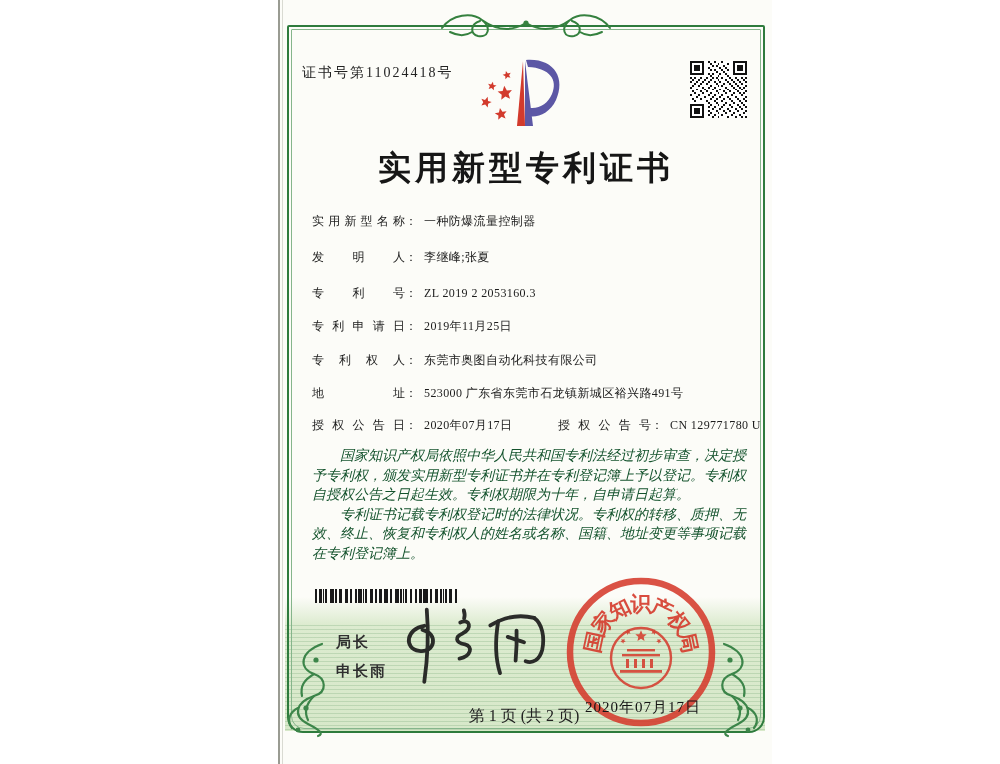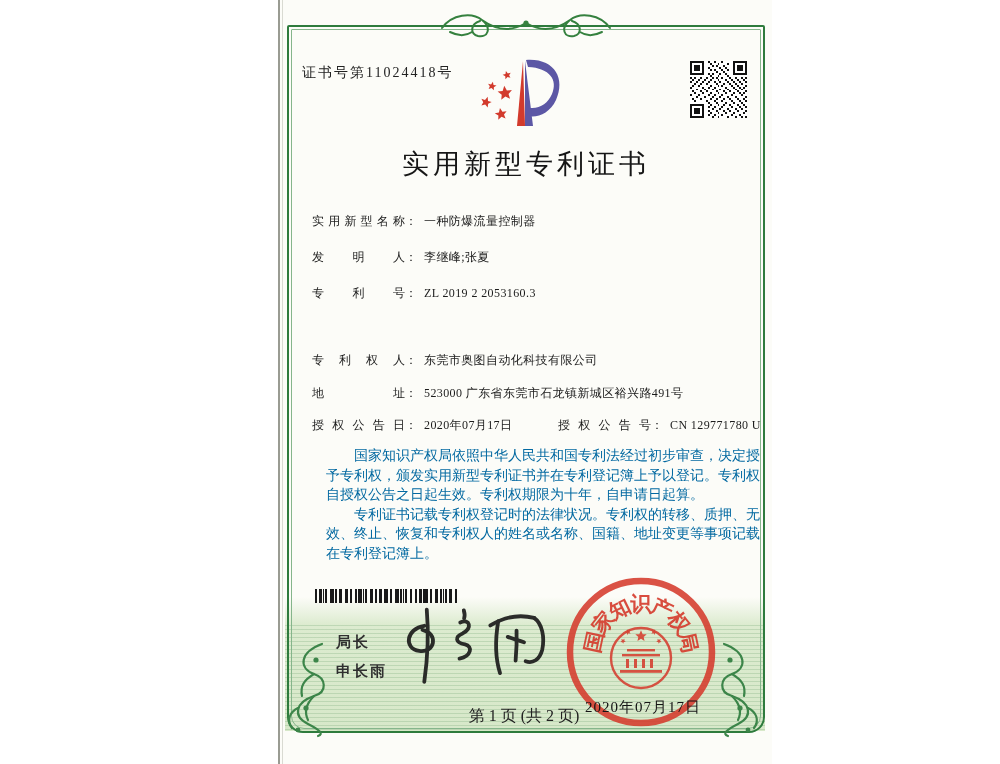--- a/index.html
+++ b/index.html
@@ -17,29 +17,29 @@
   .band-fade{position:absolute;left:5px;right:7px;top:597px;height:28px;z-index:1;
       background:linear-gradient(180deg,rgba(220,235,207,0),#dcebcf);}
   .band-solid{position:absolute;left:5px;right:7px;top:625px;height:106px;z-index:1;
       background:
         repeating-linear-gradient(180deg,rgba(122,170,122,.30) 0 1px,rgba(0,0,0,0) 1px 4px),
         linear-gradient(180deg,#dcebcf,#d7e8c9);}
   .cert-no{position:absolute;left:22px;top:64px;font-size:14px;letter-spacing:2px;color:#222;z-index:3;}
   .logo{position:absolute;left:190px;top:56px;width:96px;height:80px;z-index:3;}
   .qr{position:absolute;left:410px;top:61px;width:57px;height:57px;z-index:3;}
   .title{position:absolute;left:38px;width:416px;top:146px;text-align:center;
-         font-size:27px;font-weight:400;letter-spacing:4px;color:#161616;z-index:3;}
+         font-size:33px;font-weight:700;letter-spacing:4px;color:#161616;z-index:3;}
   .frow{position:absolute;left:32px;right:14px;font-size:12px;color:#1c1c1c;z-index:3;}
   .flabel{display:inline-block;width:93px;text-align:justify;text-align-last:justify;vertical-align:baseline;}
   .fcolon{margin-right:7px;}
   .fvalue{letter-spacing:.4px;}
   .f0{top:213px}.f1{top:249px}.f2{top:285px}.f3{top:318px}.f4{top:352px}.f5{top:385px}.f6{top:417px}
   .grant2{position:absolute;left:246px;top:0;white-space:nowrap;}
-  .legal{position:absolute;left:46px;width:434px;top:446px;font-size:14px;
-         line-height:19.5px;color:#0369a1;text-align:justify;z-index:3;}
+  .legal{position:absolute;left:32px;width:434px;top:446px;font-style:italic;font-size:14px;
+         line-height:19.5px;color:#14532d;text-align:justify;z-index:3;}
   .legal p{margin:0;text-indent:2em;}
   .barcode{position:absolute;left:35px;top:589px;width:144px;height:14px;z-index:3;
       background:
         repeating-linear-gradient(90deg,#191919 0 2px,rgba(0,0,0,0) 2px 5px),
         repeating-linear-gradient(90deg,#191919 0 1px,rgba(0,0,0,0) 1px 8px),
         repeating-linear-gradient(90deg,rgba(0,0,0,0) 0 4px,#191919 4px 6px,rgba(0,0,0,0) 6px 13px);}
   .director{position:absolute;left:33px;top:627px;z-index:3;
       font-family:"Liberation Sans","DejaVu Sans",sans-serif;font-size:15px;font-weight:600;
       color:#303030;letter-spacing:2px;line-height:29px;margin-left:23px;}
   .signature{position:absolute;left:115px;top:602px;width:160px;height:84px;z-index:4;}
@@ -133,20 +133,23 @@
 
     <div class="frow f0">
       <span class="flabel">实用新型名称</span><span class="fcolon">：</span><span class="fvalue">一种防爆流量控制器</span>
     </div>
     <div class="frow f1">
       <span class="flabel">发明人</span><span class="fcolon">：</span><span class="fvalue">李继峰;张夏</span>
     </div>
     <div class="frow f2">
       <span class="flabel">专利号</span><span class="fcolon">：</span><span class="fvalue">ZL 2019 2 2053160.3</span>
     </div>
+    <div class="frow f3">
+      <span class="flabel">专利申请日</span><span class="fcolon">：</span><span class="fvalue">2019年11月25日</span>
+    </div>
     <div class="frow f4">
       <span class="flabel">专利权人</span><span class="fcolon">：</span><span class="fvalue">东莞市奥图自动化科技有限公司</span>
     </div>
     <div class="frow f5">
       <span class="flabel">地址</span><span class="fcolon">：</span><span class="fvalue">523000 广东省东莞市石龙镇新城区裕兴路491号</span>
     </div>
     <div class="frow f6">
       <span class="flabel">授权公告日</span><span class="fcolon">：</span><span class="fvalue">2020年07月17日</span>
       <span class="grant2">
         <span class="flabel">授权公告号</span><span class="fcolon">：</span><span class="fvalue">CN 129771780 U</span>

